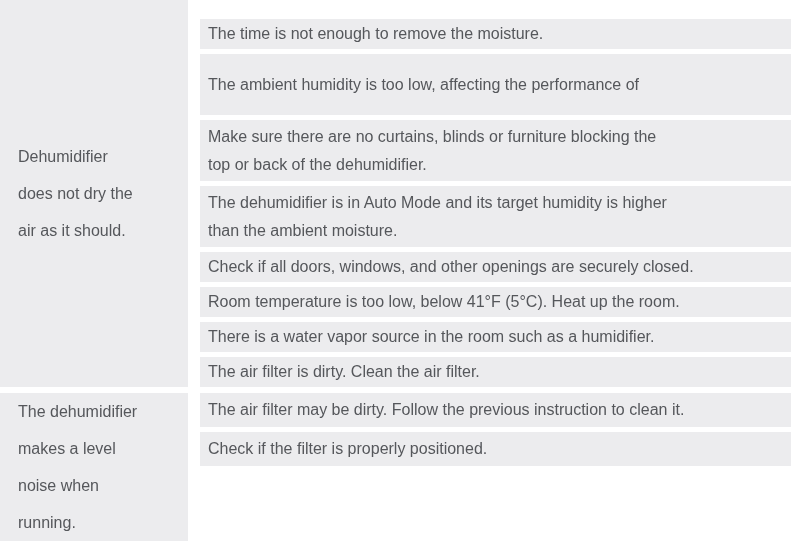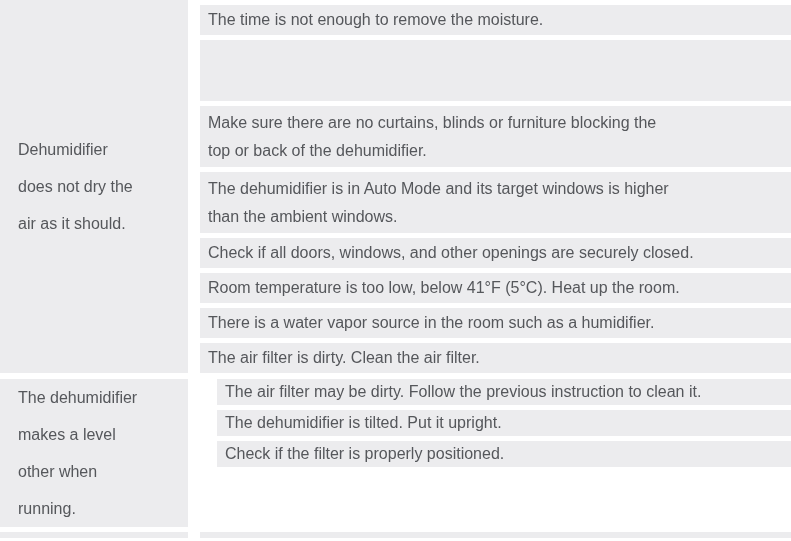--- a/index.html
+++ b/index.html
@@ -18,33 +18,33 @@
     background: var(--cell-bg, #ececee);
     display: flex;
     align-items: center;
     box-sizing: border-box;
     padding: 0 0 0 18px;
     flex-shrink: 0;
   }
   .problem-line { display: block; line-height: 37px; white-space: nowrap; }
   .col-gap { width: 12px; flex-shrink: 0; }
   .right-col { flex: 1; display: flex; flex-direction: column; row-gap: 5px; min-width: 0; }
-  .right-col.pad-top { padding-top: 5px; }
+  .right-col.pad-top { padding-top: 19px; }
   .row {
     background: var(--cell-bg, #ececee);
     display: flex;
     flex-direction: column;
     justify-content: center;
     box-sizing: border-box;
     padding: 0 4px 0 8px;
   }
   .cause-line { display: block; line-height: 28px; white-space: nowrap; }
   .h30 { height: 30px; }
   .h61 { height: 61px; }
-  .h34 { height: 26px; margin-left: 17px; }
+  .h34 { height: 34px; }
   .section-gap { height: 6px; }
   .bottom-strip { display: flex; margin-top: 5px; height: 6px; }
   .bottom-strip .l { width: 188px; background: var(--cell-bg, #ececee); flex-shrink: 0; }
   .bottom-strip .g { width: 12px; flex-shrink: 0; }
   .bottom-strip .r { flex: 1; background: var(--cell-bg, #ececee); }
 </style>
 </head>
 <body>
 
 <div class="table">
@@ -56,28 +56,29 @@
         <span class="problem-line">does not dry the</span>
         <span class="problem-line">air as it should.</span>
       </div>
     </div>
     <div class="col-gap"></div>
     <div class="right-col pad-top">
       <div class="row h30">
         <span class="cause-line">The time is not enough to remove the moisture.</span>
       </div>
       <div class="row h61">
+        <span class="cause-line">The ambient humidity is too low, affecting the performance of</span>
       </div>
       <div class="row h61">
         <span class="cause-line">Make sure there are no curtains, blinds or furniture blocking the</span>
         <span class="cause-line">top or back of the dehumidifier.</span>
       </div>
       <div class="row h61">
-        <span class="cause-line">The dehumidifier is in Auto Mode and its target windows is higher</span>
-        <span class="cause-line">than the ambient windows.</span>
+        <span class="cause-line">The dehumidifier is in Auto Mode and its target humidity is higher</span>
+        <span class="cause-line">than the ambient moisture.</span>
       </div>
       <div class="row h30">
         <span class="cause-line">Check if all doors, windows, and other openings are securely closed.</span>
       </div>
       <div class="row h30">
         <span class="cause-line">Room temperature is too low, below 41°F (5°C). Heat up the room.</span>
       </div>
       <div class="row h30">
         <span class="cause-line">There is a water vapor source in the room such as a humidifier.</span>
       </div>
@@ -87,31 +88,28 @@
     </div>
   </div>
 
   <div class="section-gap"></div>
 
   <div class="sec">
     <div class="left-cell">
       <div>
         <span class="problem-line">The dehumidifier</span>
         <span class="problem-line">makes a level</span>
-        <span class="problem-line">other when</span>
+        <span class="problem-line">noise when</span>
         <span class="problem-line">running.</span>
       </div>
     </div>
     <div class="col-gap"></div>
     <div class="right-col">
       <div class="row h34">
         <span class="cause-line">The air filter may be dirty. Follow the previous instruction to clean it.</span>
-      </div>
-      <div class="row h34">
-        <span class="cause-line">The dehumidifier is tilted. Put it upright.</span>
       </div>
       <div class="row h34">
         <span class="cause-line">Check if the filter is properly positioned.</span>
       </div>
     </div>
   </div>
 
   <div class="bottom-strip">
     <div class="l"></div>
     <div class="g"></div>

